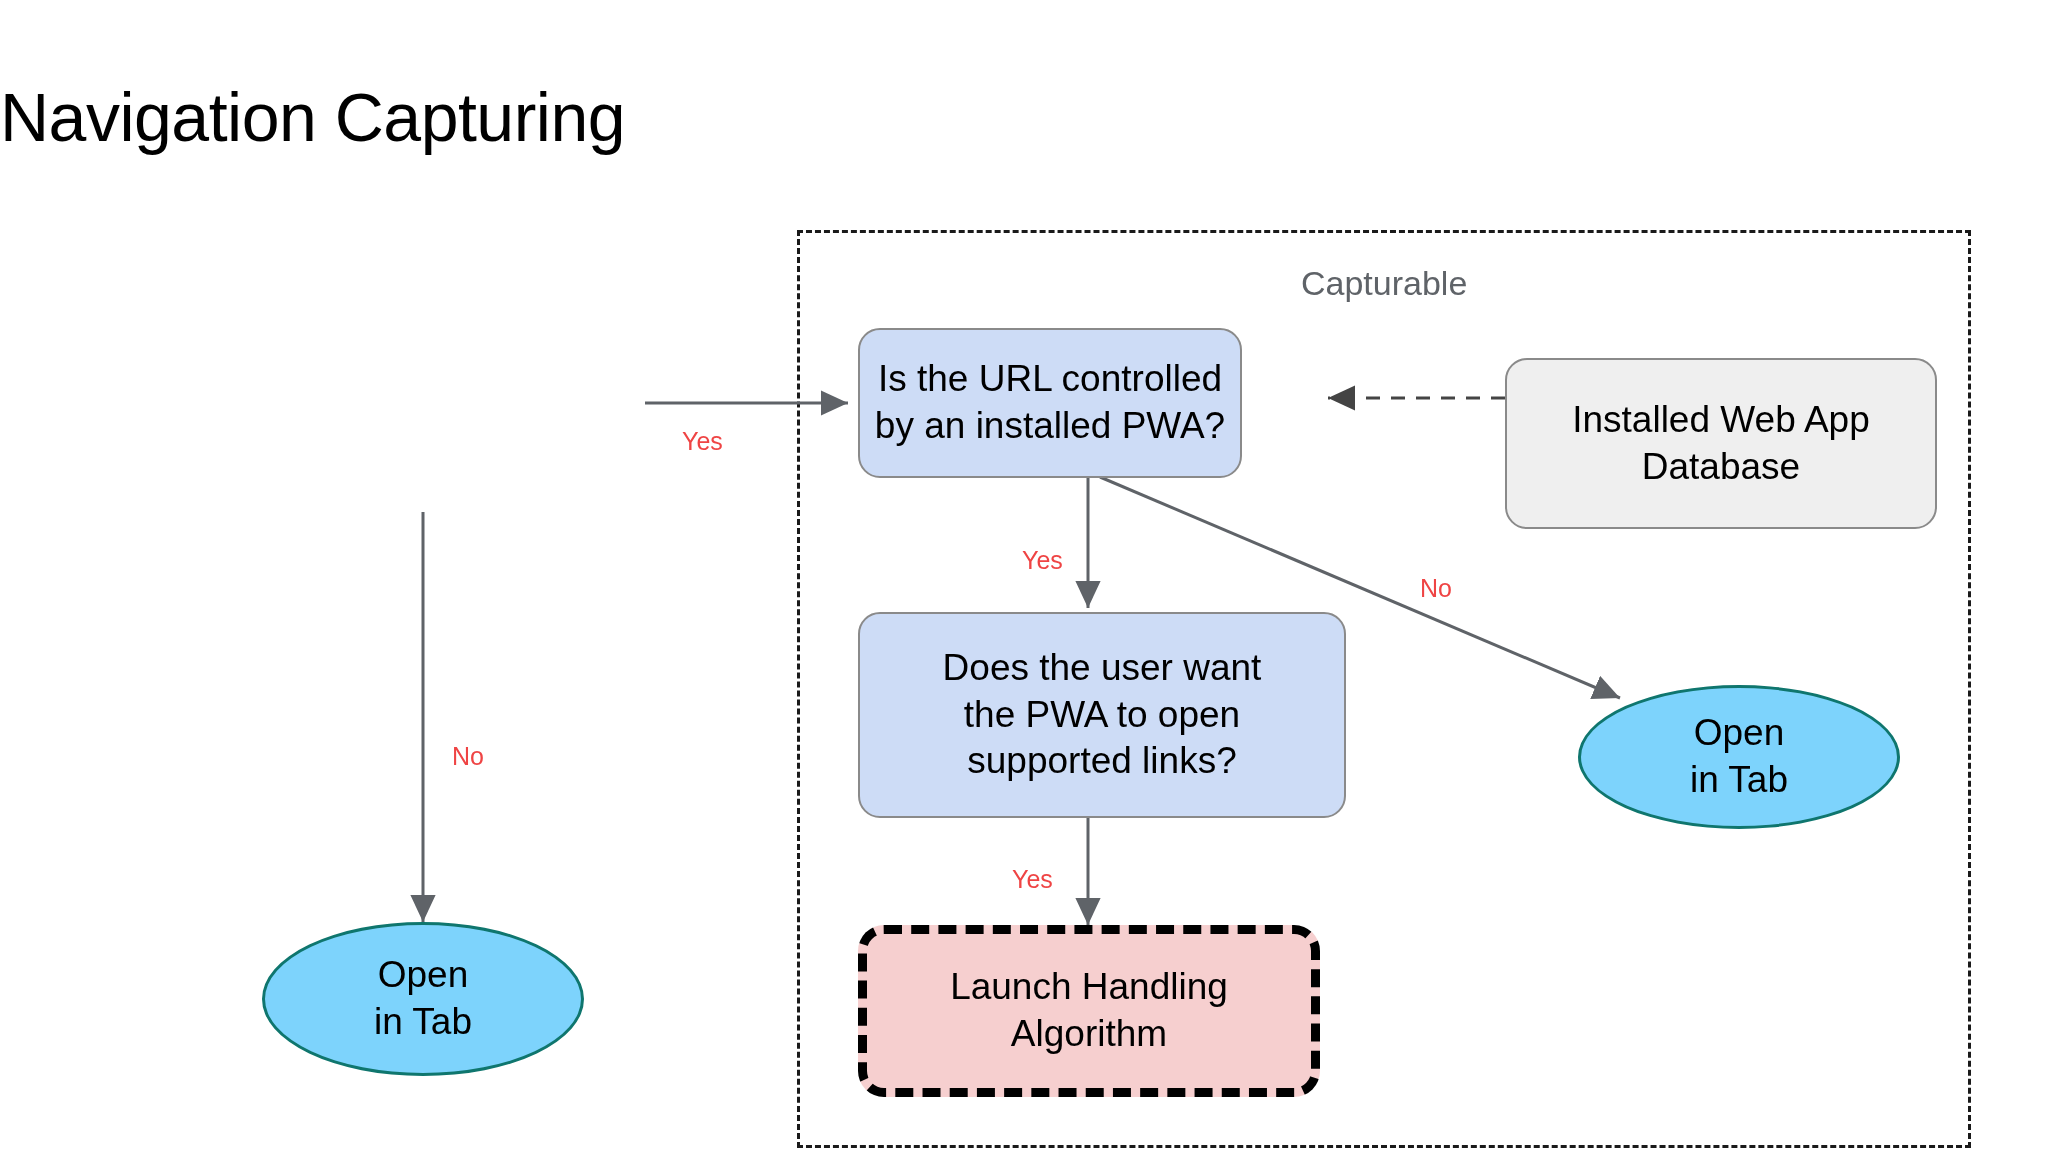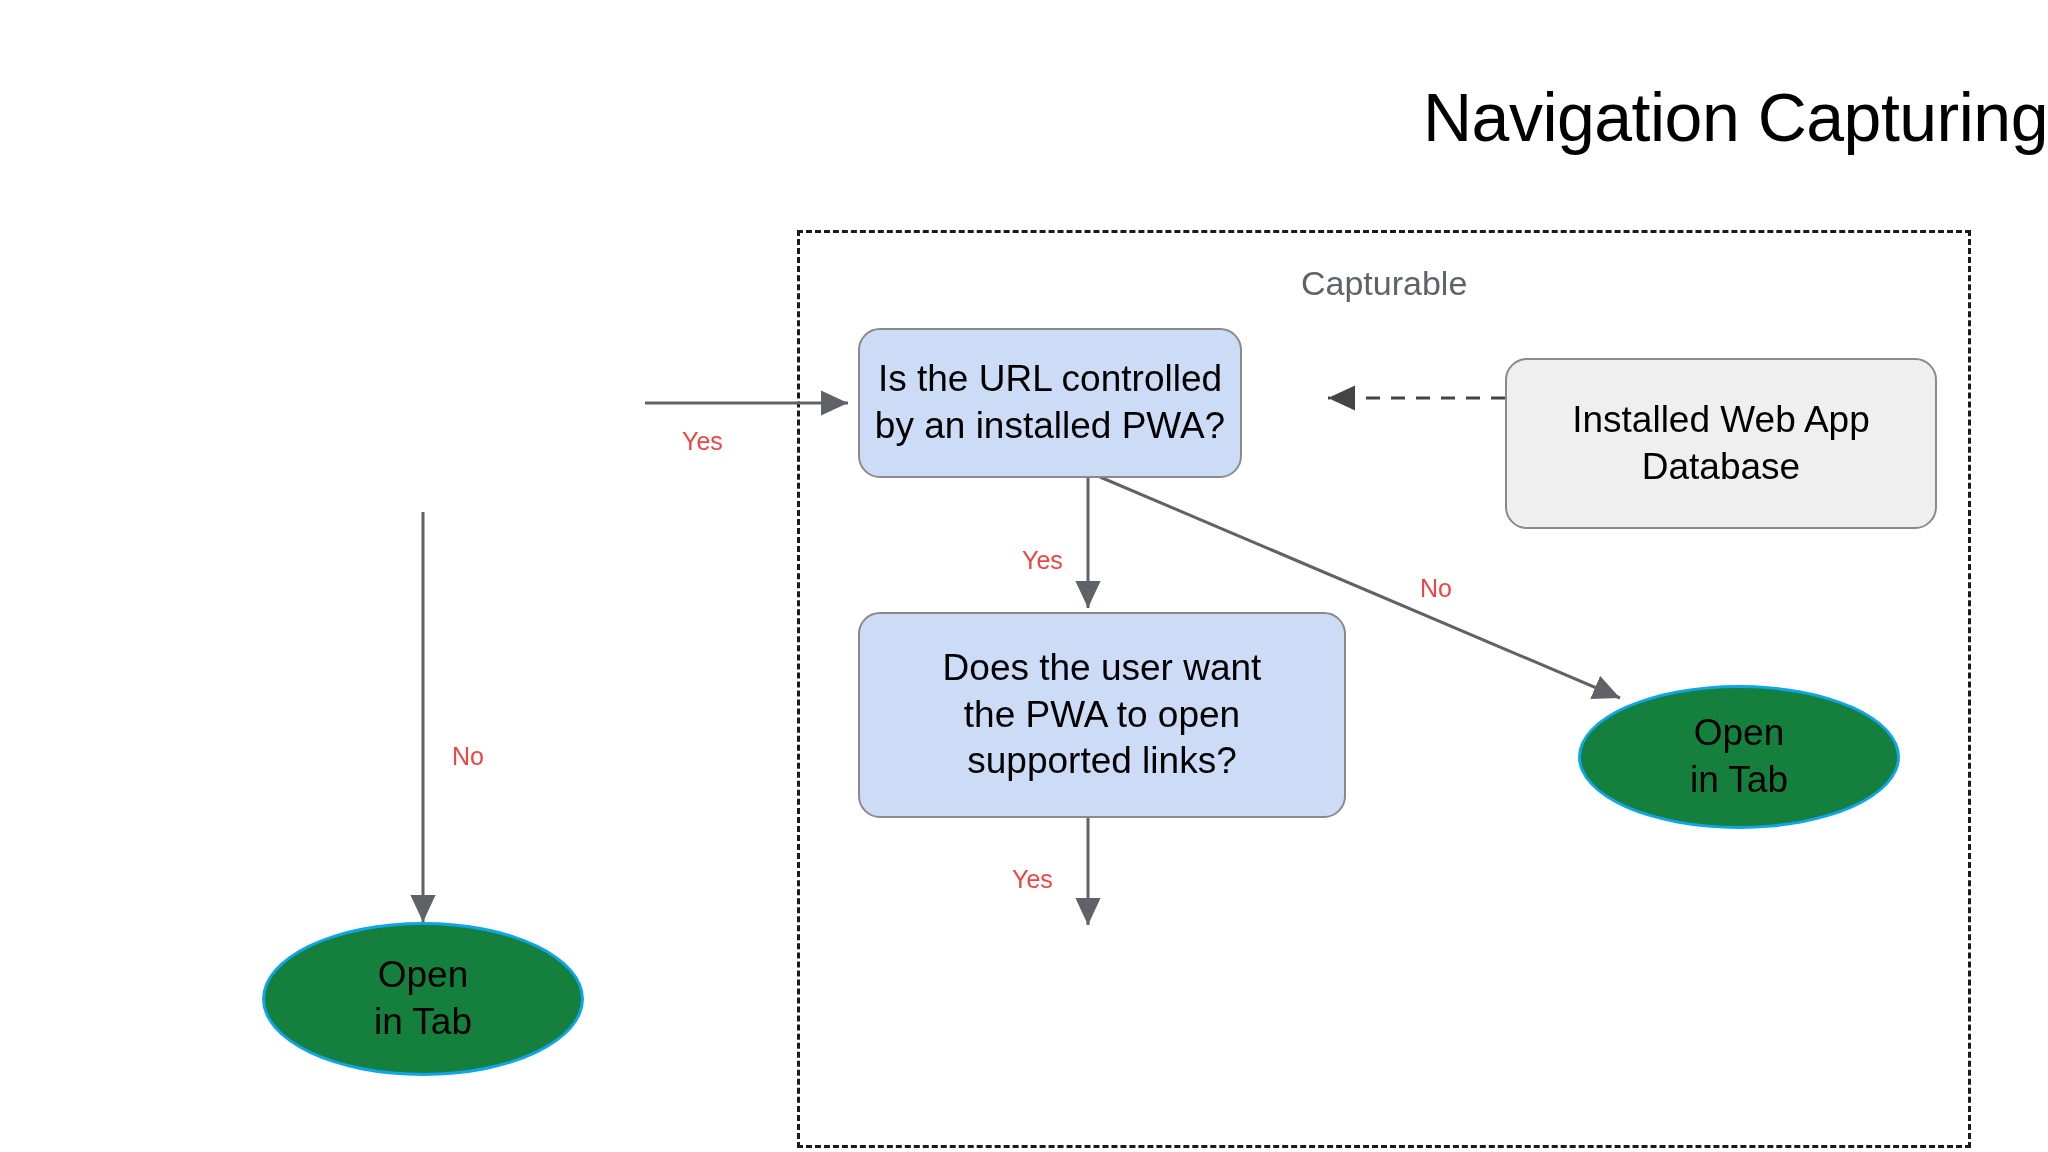--- a/index.html
+++ b/index.html
@@ -27,21 +27,21 @@
     width: 2048px;
     height: 1152px;
     pointer-events: none;
   }
 
   .diagram-title {
     position: absolute;
     left: 0;
     top: 78px;
     width: 2048px;
-    text-align: right;
+    text-align: left;
     font-size: 68px;
     font-weight: 400;
     color: #000000;
     letter-spacing: -0.5px;
     white-space: nowrap;
   }
 
   .node {
     position: absolute;
     box-sizing: border-box;
@@ -76,22 +76,22 @@
     border: 9px dashed #000000;
   }
   .box-gray {
     background: #efefef;
     border-radius: 22px;
     border: 2px solid #8a8a8a;
   }
 
   
   .ellipse-green {
-    background: #15803d;
-    border: 3px solid #0ea5e9;
+    background: #7dd3fc;
+    border: 3px solid #0f766e;
     border-radius: 50%;
   }
 
   
   .group-container {
     position: absolute;
     box-sizing: border-box;
     border: 3px dashed #1a1a1a;
     background: transparent;
   }
@@ -185,14 +185,18 @@
     <span class="node-label">Open
 in Tab</span>
   </div>
 
   <div class="node box-blue" style="left:858px; top:612px; width:488px; height:206px;">
     <span class="node-label">Does the user want
 the PWA to open
 supported links?</span>
   </div>
 
+  <div class="node box-pink-dashed" style="left:858px; top:925px; width:462px; height:172px;">
+    <span class="node-label">Launch Handling
+Algorithm</span>
+  </div>
 
 </div>
 
 </body></html>

